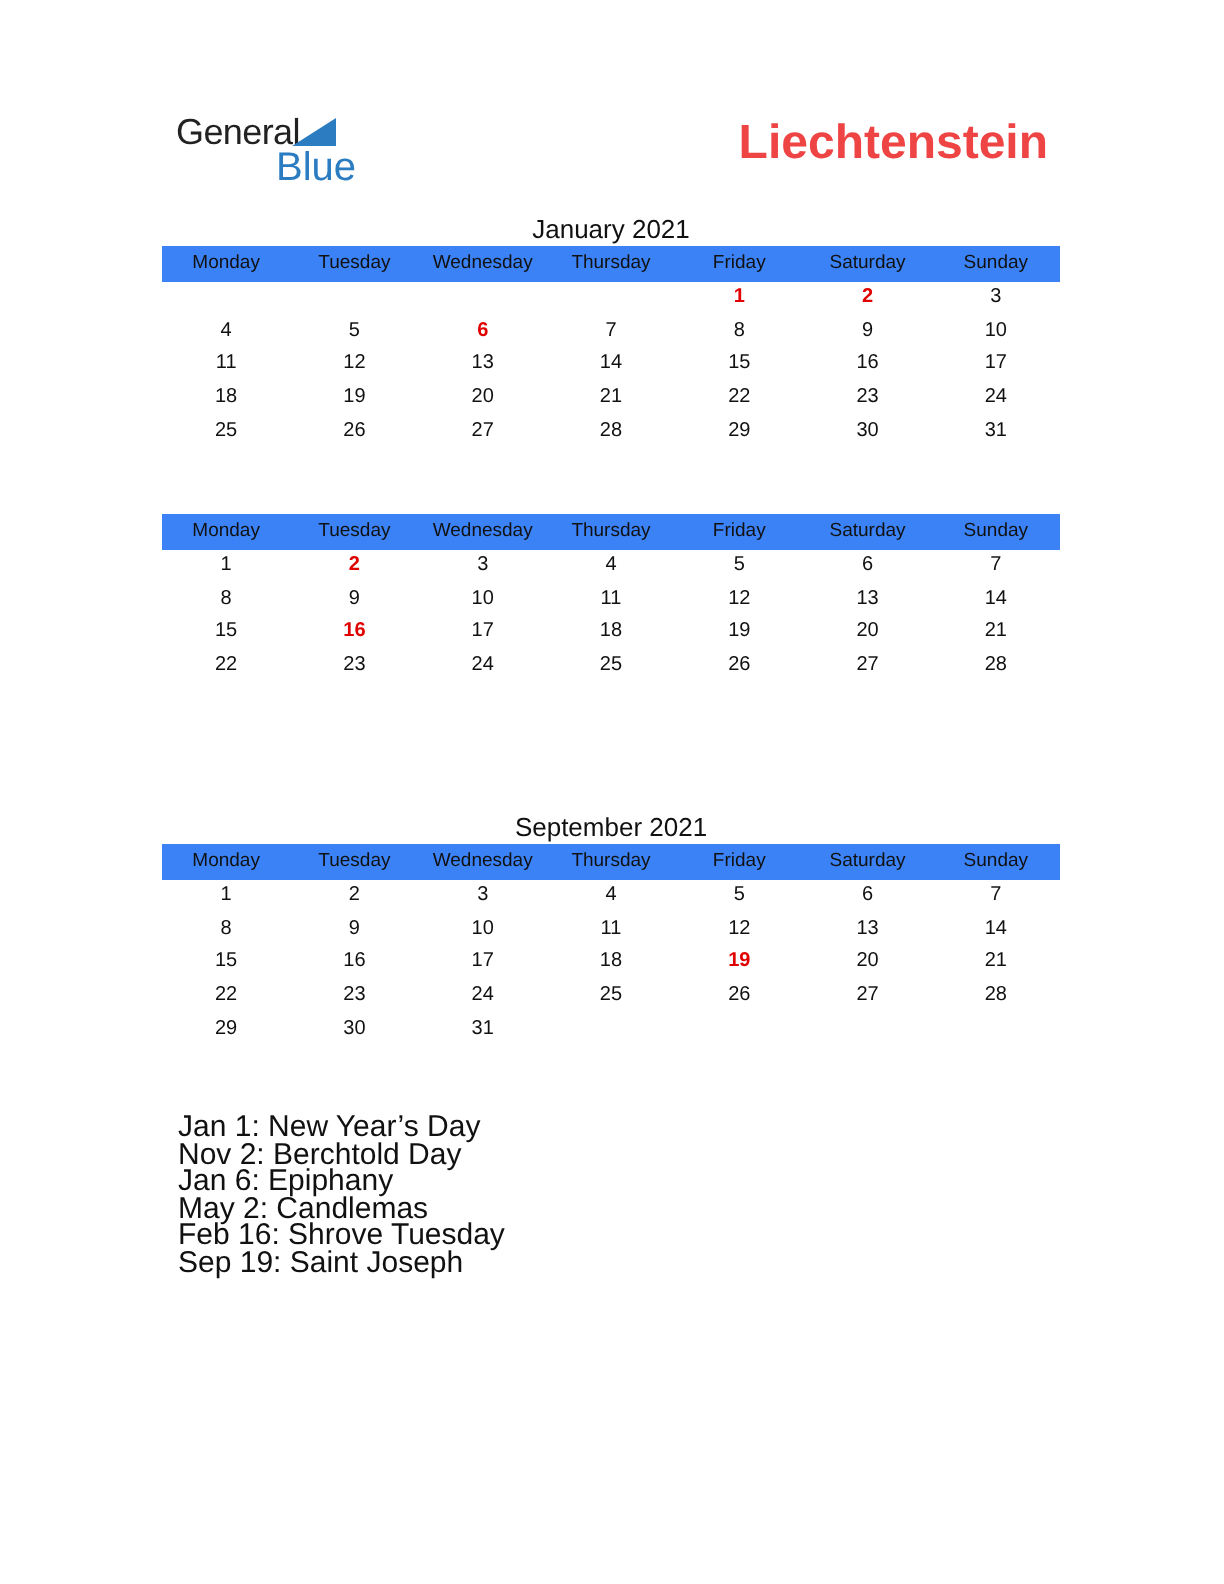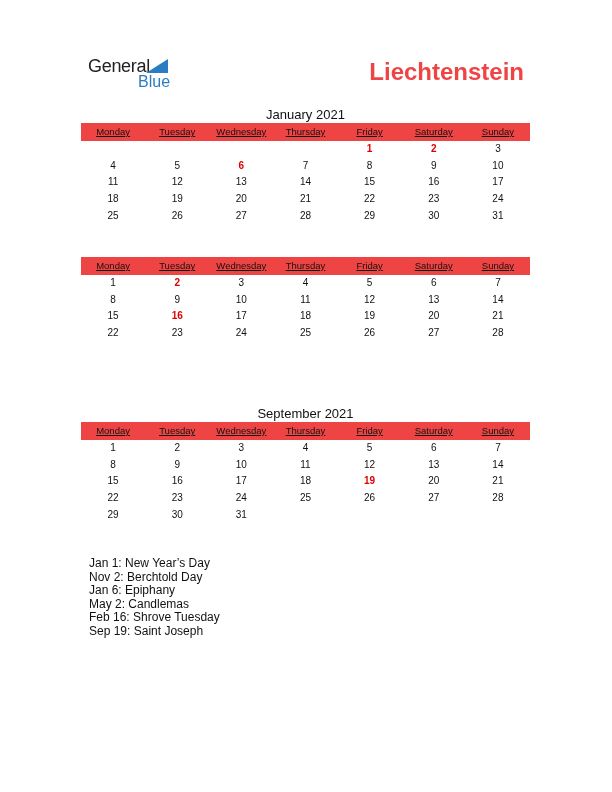--- a/index.html
+++ b/index.html
@@ -1,29 +1,29 @@
 <!DOCTYPE html>
 <html><head>
 <meta charset="utf-8">
 <style>
   html, body { margin:0; padding:0; }
   body { width:612px; height:792px; background:#ffffff; position:relative; font-family:"Liberation Sans", sans-serif; color:#111; overflow:hidden; }
   .logo { position:absolute; left:88px; top:56px; }
   .logo .g { font-size:18px; color:#222; letter-spacing:-0.3px; }
-  .logo .b { position:absolute; left:50px; top:17px; font-size:16px; color:#2b7cc1; }
+  .logo .b { position:absolute; left:50px; top:17px; font-size:20px; color:#2b7cc1; }
   .logo .tri { position:absolute; left:58px; top:3px; width:0; height:0; border-left:22px solid transparent; border-bottom:14px solid #2b7cc1; }
   .country { position:absolute; right:88px; top:58px; font-size:24px; font-weight:bold; color:#ef4444; }
   .month { position:absolute; left:81px; width:449px; }
   .month .title { text-align:center; font-weight:normal; font-size:13px; height:16px; line-height:16px; }
-  .month .hdr { display:flex; background:#ef4444; height:18px; line-height:18px; margin-top:0px;text-decoration:underline; }
+  .month .hdr { display:flex; background:#3b82f6; height:18px; line-height:18px; margin-top:0px; }
   .month .hdr span, .month .row span { flex:1; text-align:center; font-size:9.5px; }
   .month .row { display:flex; height:16.7px; line-height:16.7px; }
   .month .row span { font-size:10px; }
   .hol { color:#e00; font-weight:bold; }
-  .holidays { position:absolute; left:89px; top:557px; font-size:12px; line-height:13.5px; }
+  .holidays { position:absolute; left:89px; top:557px; font-size:15px; line-height:13.5px; }
 </style>
 </head>
 <body>
 
 <div class="logo">
   <span class="g">General</span>
   <span class="tri"></span>
   <span class="b">Blue</span>
 </div>
 <div class="country">Liechtenstein</div>

